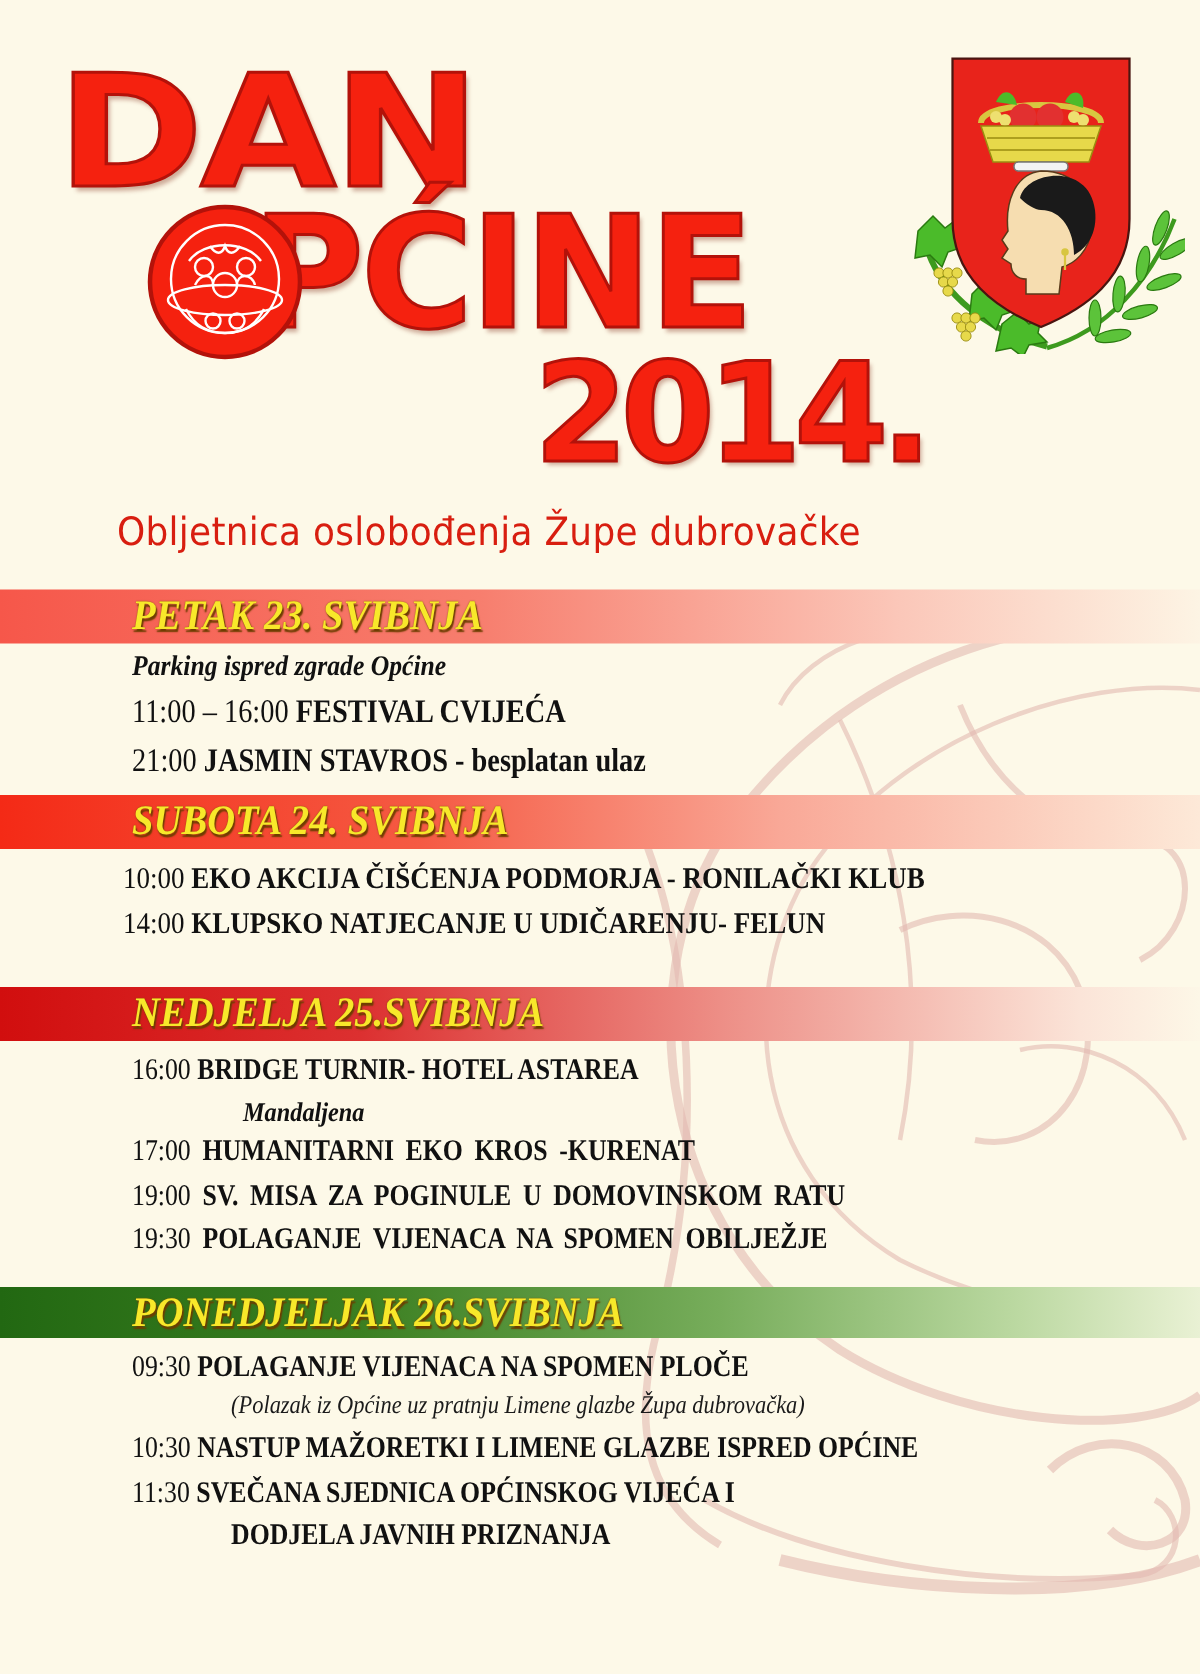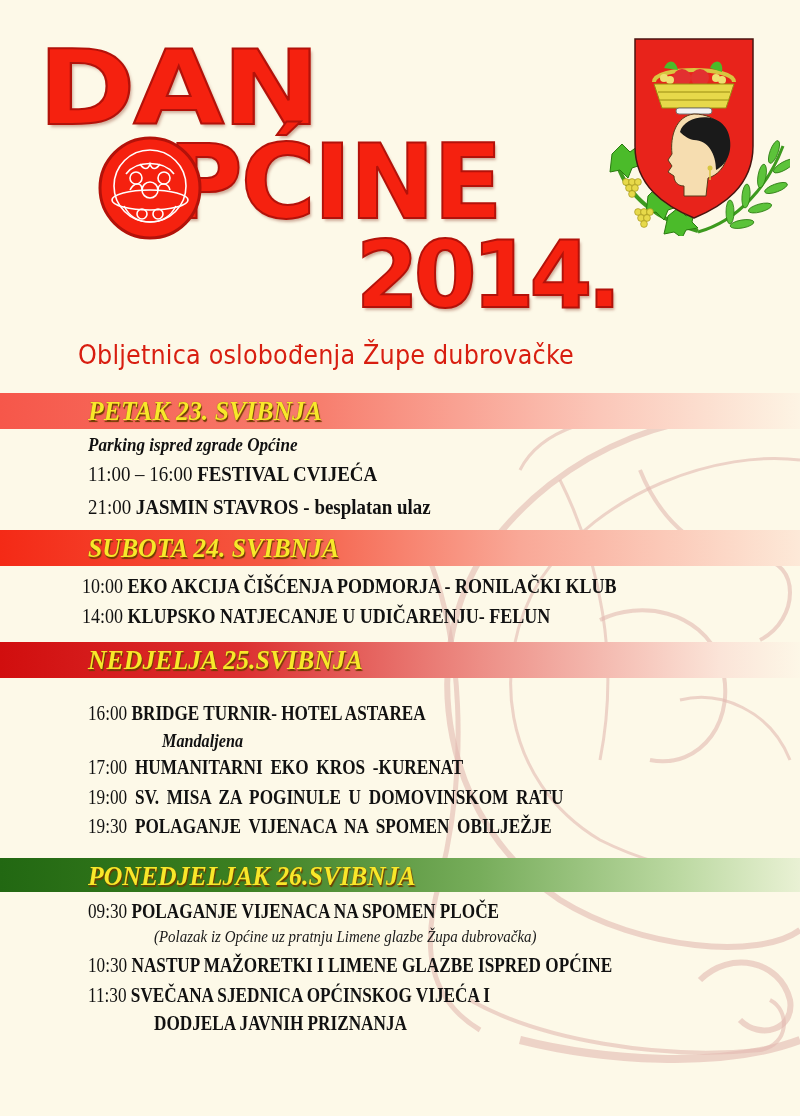--- a/index.html
+++ b/index.html
@@ -42,21 +42,21 @@
   .day-band .day-label {
     position:absolute; left:88px; top:2px;
     font-family:"Liberation Serif", serif; font-style:italic; font-weight:bold;
     font-size:28px; color:#f8e82a;
     text-shadow: 1px 2px 1px #6d3d00, 0 0 1px #7a4a00;
     transform:scaleX(0.92); transform-origin:left center;
     white-space:nowrap;
   }
   .band-1 { top:393px; background:linear-gradient(90deg,#f6574a 0%,#f77e6e 40%,#fbc7b9 75%,#fdf4e4 100%); }
   .band-2 { top:530px; background:linear-gradient(90deg,#f42a16 0%,#f55a43 35%,#f9a897 65%,#fde9d8 100%); }
-  .band-3 { top:642px; background:linear-gradient(90deg,#d10e0e 0%,#dc3030 30%,#ed8e86 60%,#fbe4d8 90%,#fdf7e7 100%); }
+  .band-3 { top:658px; background:linear-gradient(90deg,#d10e0e 0%,#dc3030 30%,#ed8e86 60%,#fbe4d8 90%,#fdf7e7 100%); }
   .band-4 { top:858px; height:34px; background:linear-gradient(90deg,#226812 0%,#3b7f21 30%,#77ad5b 60%,#bcd9a2 85%,#e9f1d4 100%); }
 
   
   .line {
     position:absolute; margin:0; white-space:nowrap;
     font-family:"Liberation Serif", serif; color:#111;
     transform-origin:left top;
   }
   .ev { font-size:22px; transform:scaleX(0.86); }
   .ev .time { font-weight:normal; }

